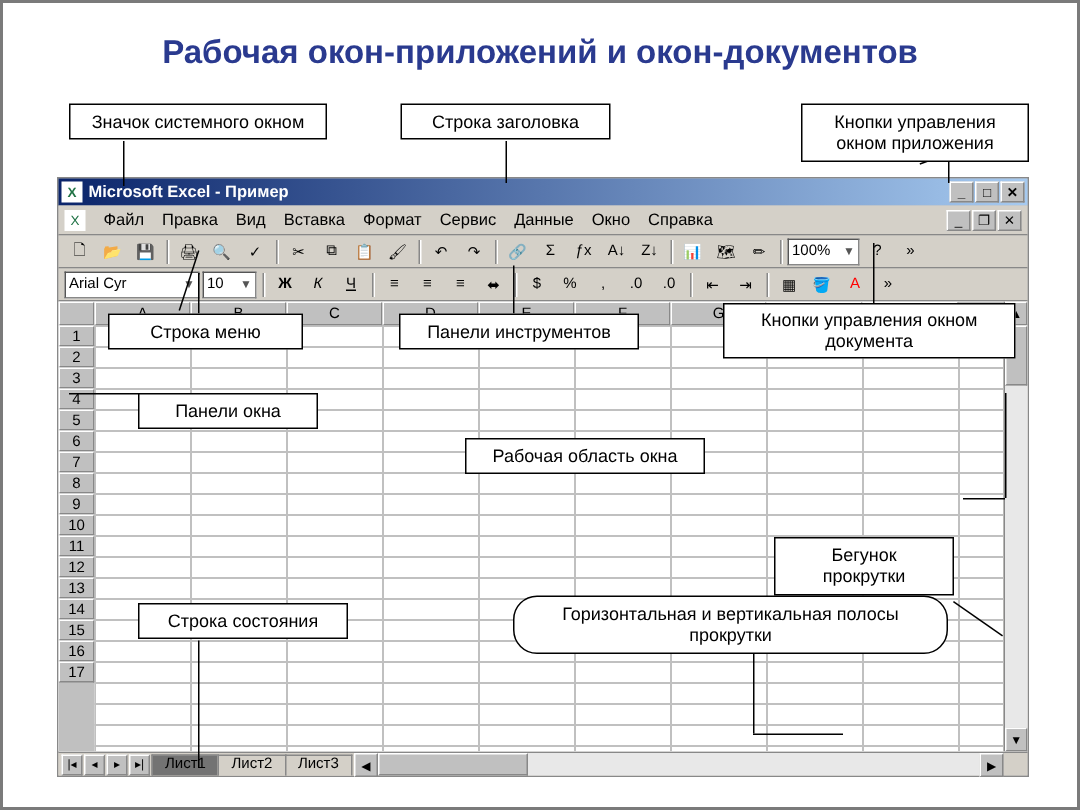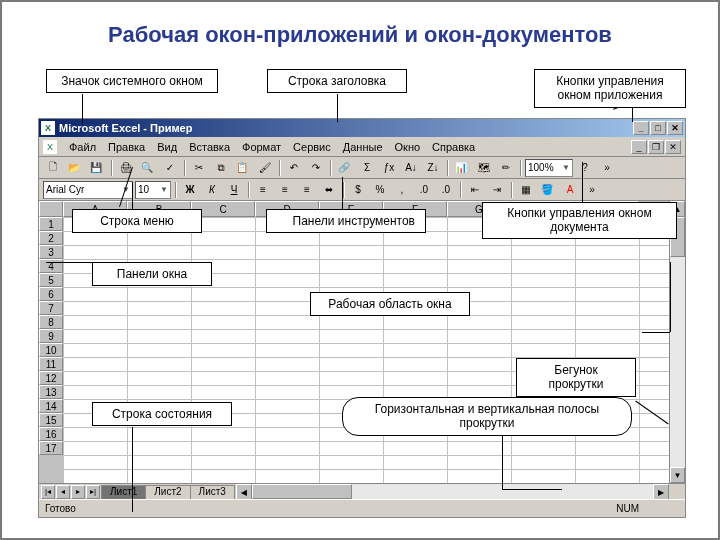--- a/index.html
+++ b/index.html
@@ -177,21 +177,21 @@
 </style>
 </head>
 <body>
 
 <div class="slide-title">Рабочая окон-приложений и окон-документов</div>
 
 <div class="callout" style="left:44px; top:67px; width:172px;">Значок системного окном</div>
 <div class="callout" style="left:265px; top:67px; width:140px;">Строка заголовка</div>
 <div class="callout" style="left:532px; top:67px; width:152px;">Кнопки управления окном приложения</div>
 <div class="callout" style="left:70px; top:207px; width:130px;">Строка меню</div>
-<div class="callout" style="left:264px; top:207px; width:160px;text-align:right;">Панели инструментов</div>
+<div class="callout" style="left:264px; top:207px; width:160px;">Панели инструментов</div>
 <div class="callout" style="left:480px; top:200px; width:195px; padding:3px 4px;">Кнопки управления окном документа</div>
 <div class="callout" style="left:90px; top:260px; width:120px;">Панели окна</div>
 <div class="callout" style="left:308px; top:290px; width:160px;">Рабочая область окна</div>
 <div class="callout" style="left:514px; top:330px; width:120px;margin-top:26px;">Бегунок прокрутки</div>
 <div class="callout" style="left:90px; top:400px; width:140px;">Строка состояния</div>
 <div class="callout" style="left:340px; top:395px; width:290px; padding:4px;border-radius:16px;">Горизонтальная и вертикальная полосы прокрутки</div>
 
 <div class="line" style="left:80px; top:92px; width:1px; height:30px;"></div>
 <div class="line" style="left:335px; top:92px; width:1px; height:28px;"></div>
 <div class="line" style="left:630px; top:100px; width:1px; height:20px;"></div>
@@ -373,20 +373,14 @@
     <div class="hscroll">
       <div class="hbtn">◀</div>
       <div class="htrack">
         <div class="hthumb"></div>
       </div>
       <div class="hbtn">▶</div>
     </div>
     <div style="width:16px;"></div>
   </div>
 
-  <div class="statusbar">
-    <span>Готово</span>
-    <div class="status-right">
-      <span>NUM</span>
-    </div>
-  </div>
 
 </div>
 
 </body></html>

